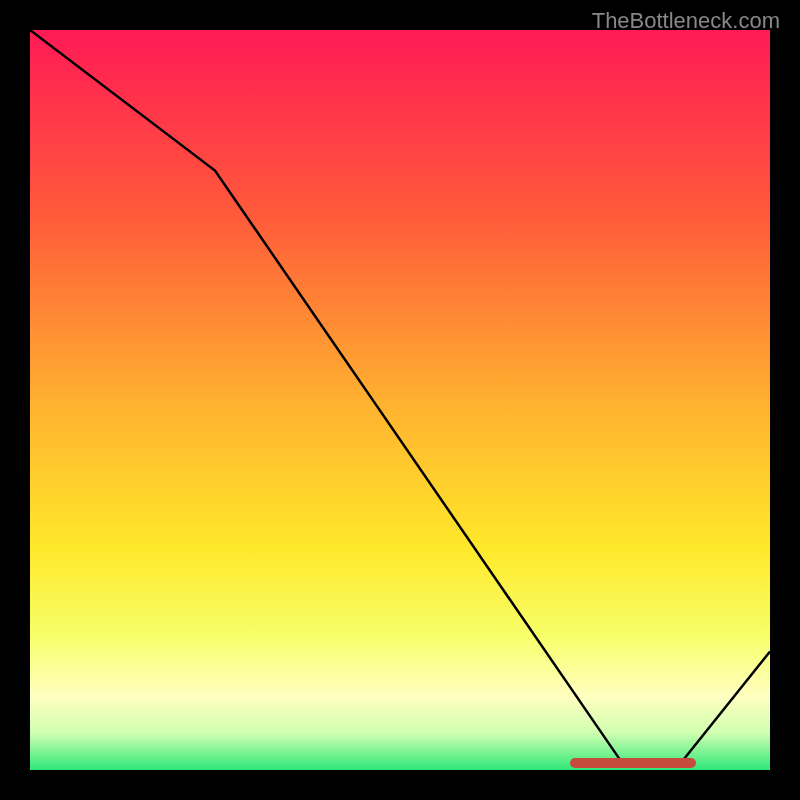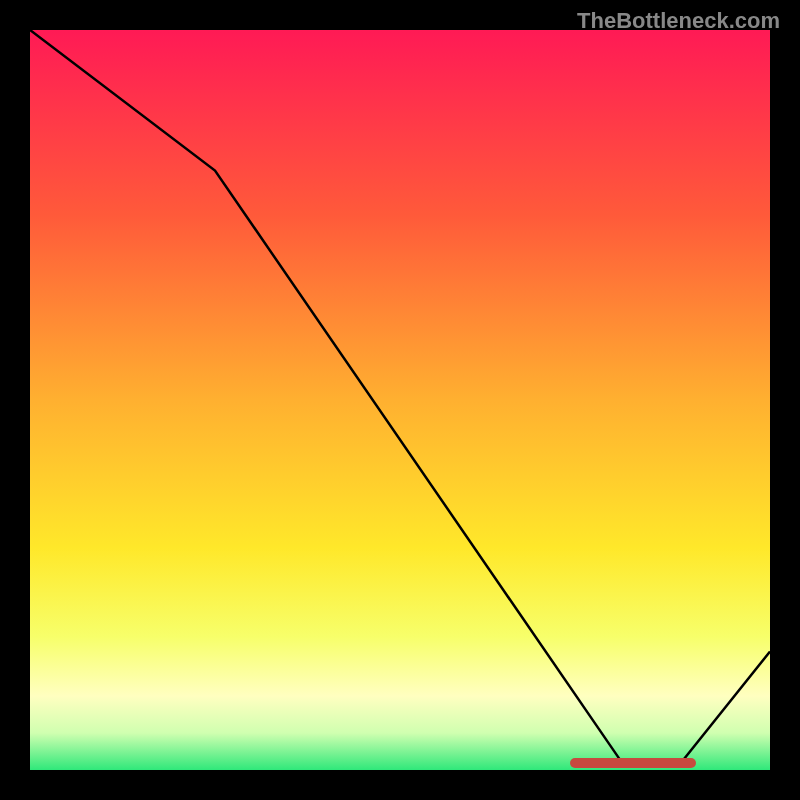--- a/index.html
+++ b/index.html
@@ -10,21 +10,21 @@
   height: 800px;
   position: relative;
   font-family: Arial, sans-serif;
 }
 .watermark {
   position: absolute;
   top: 8px;
   right: 20px;
   color: #888;
   font-size: 22px;
-  font-weight: bold;
+  font-weight: normal;
 }
 .plot-area {
   position: absolute;
   top: 30px;
   left: 30px;
   width: 740px;
   height: 740px;
 }
 .gradient-bg {
   position: absolute;

